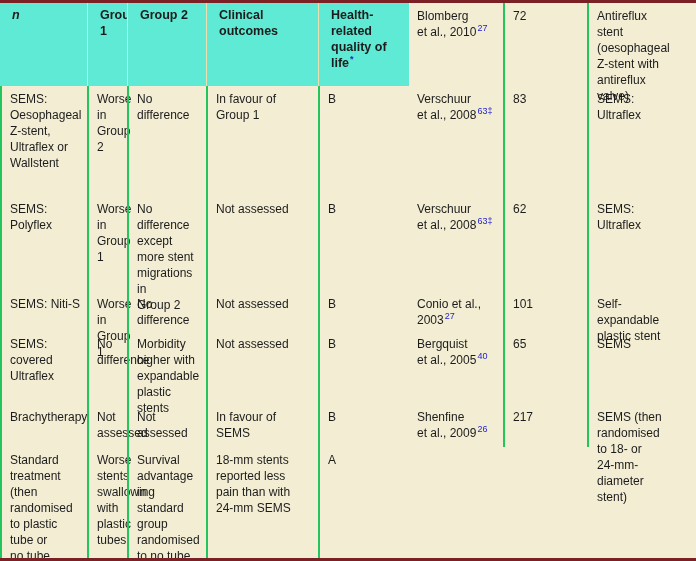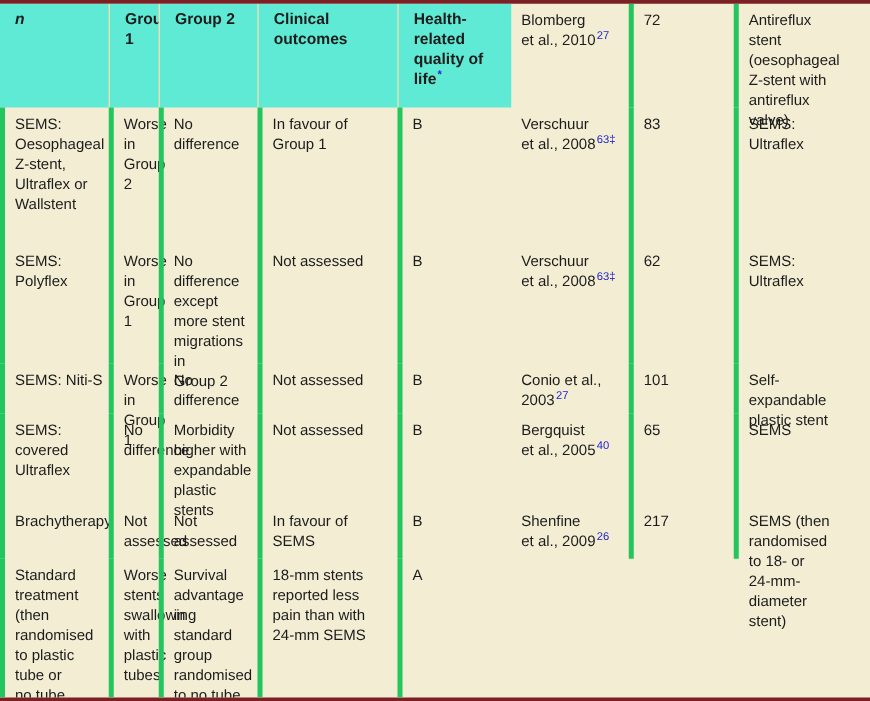--- a/index.html
+++ b/index.html
@@ -25,21 +25,21 @@
     box-sizing:border-box;
     padding:4px 4px 9px 12px;
     font-weight:bold;font-size:12.5px;line-height:16px;
   }
   .th + .th{border-left:1px solid #ecdfb0;}
   .td{
     box-sizing:border-box;
     padding:5px 4px 0 8px;
     font-size:12px;line-height:16px;
   }
-  .sep{border-left:4px solid #22c55e;}
+  .sep{border-left:2px solid #22c55e;}
   .pre{white-space:pre-line;}
   .italic{font-style:italic;}
   sup.ref{
     color:#2424cf;
     font-size:9px;
     line-height:0;
     vertical-align:baseline;
     position:relative;top:-5px;
     margin-left:1px;
   }

